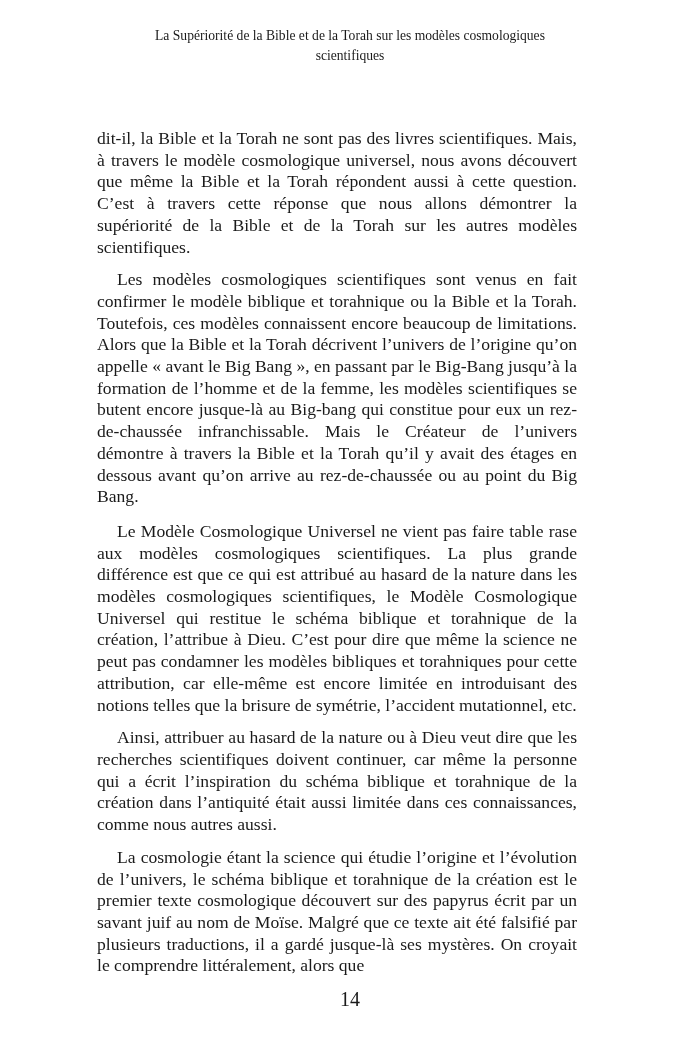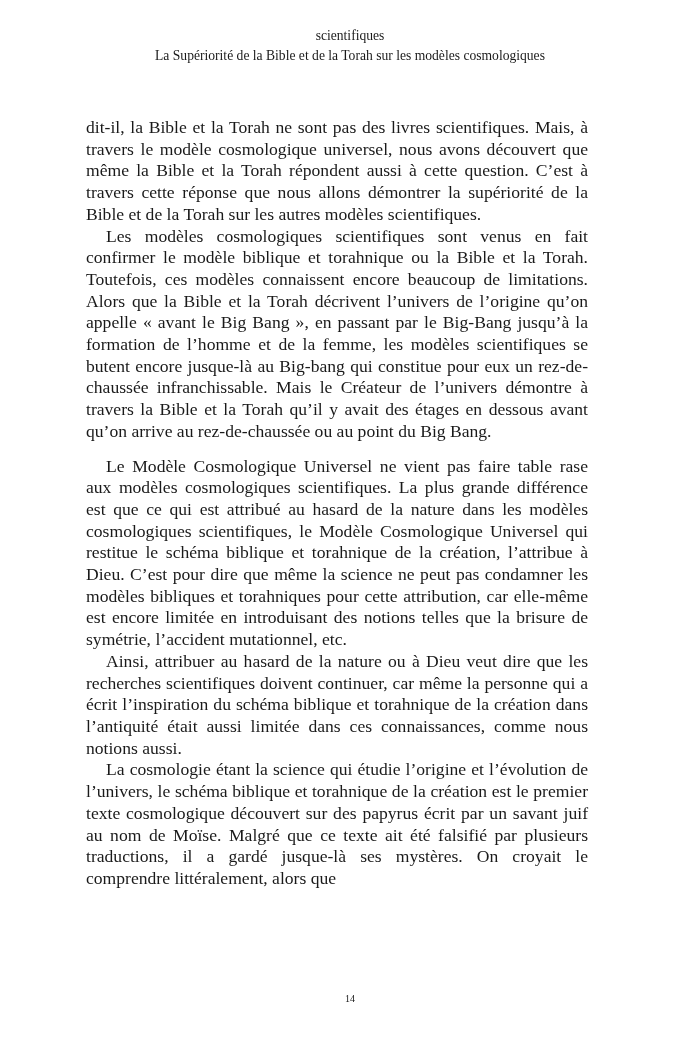--- a/index.html
+++ b/index.html
@@ -28,49 +28,49 @@
     position: absolute;
     left: 86px;
     width: 502px;
     top: 117px;
     font-size: 17.6px;
     line-height: 21.7px;
     text-align: justify;
     hyphens: none;
   }
   .body-text p {
-    margin: 0;
+    margin: 11px;
     text-indent: 0;
   }
   .body-text p.indent {
     text-indent: 20px;
     font-family: Liberation Serif, serif;
   }
   .body-text p.gap-before {
     margin-top: 13px;
   }
   .page-number {
     position: absolute;
     left: 0;
     width: 700px;
     top: 989px;
     text-align: center;
-    font-size: 10px;
+    font-size: 20px;
     line-height: 20px;
   }
 </style>
 </head>
 <body>
 
 <div class="running-header">
+  <div>La Supériorité de la Bible et de la Torah sur les modèles cosmologiques</div>
   <div>scientifiques</div>
-  <div>La Supériorité de la Bible et de la Torah sur les modèles cosmologiques</div>
 </div>
 
 <div class="body-text">
   <p>dit-il, la Bible et la Torah ne sont pas des livres scientifiques. Mais, à travers le modèle cosmologique universel, nous avons découvert que même la Bible et la Torah répondent aussi à cette question. C’est à travers cette réponse que nous allons démontrer la supériorité de la Bible et de la Torah sur les autres modèles scientifiques.</p>
   <p class="indent">Les modèles cosmologiques scientifiques sont venus en fait confirmer le modèle biblique et torahnique ou la Bible et la Torah. Toutefois, ces modèles connaissent encore beaucoup de limitations. Alors que la Bible et la Torah décrivent l’univers de l’origine qu’on appelle « avant le Big Bang », en passant par le Big-Bang jusqu’à la formation de l’homme et de la femme, les modèles scientifiques se butent encore jusque-là au Big-bang qui constitue pour eux un rez-de-chaussée infranchissable. Mais le Créateur de l’univers démontre à travers la Bible et la Torah qu’il y avait des étages en dessous avant qu’on arrive au rez-de-chaussée ou au point du Big Bang.</p>
   <p class="indent gap-before">Le Modèle Cosmologique Universel ne vient pas faire table rase aux modèles cosmologiques scientifiques. La plus grande différence est que ce qui est attribué au hasard de la nature dans les modèles cosmologiques scientifiques, le Modèle Cosmologique Universel qui restitue le schéma biblique et torahnique de la création, l’attribue à Dieu. C’est pour dire que même la science ne peut pas condamner les modèles bibliques et torahniques pour cette attribution, car elle-même est encore limitée en introduisant des notions telles que la brisure de symétrie, l’accident mutationnel, etc.</p>
-  <p class="indent">Ainsi, attribuer au hasard de la nature ou à Dieu veut dire que les recherches scientifiques doivent continuer, car même la personne qui a écrit l’inspiration du schéma biblique et torahnique de la création dans l’antiquité était aussi limitée dans ces connaissances, comme nous notions aussi.</p>
+  <p class="indent">Ainsi, attribuer au hasard de la nature ou à Dieu veut dire que les recherches scientifiques doivent continuer, car même la personne qui a écrit l’inspiration du schéma biblique et torahnique de la création dans l’antiquité était aussi limitée dans ces connaissances, comme nous autres aussi.</p>
   <p class="indent">La cosmologie étant la science qui étudie l’origine et l’évolution de l’univers, le schéma biblique et torahnique de la création est le premier texte cosmologique découvert sur des papyrus écrit par un savant juif au nom de Moïse. Malgré que ce texte ait été falsifié par plusieurs traductions, il a gardé jusque-là ses mystères. On croyait le comprendre littéralement, alors que</p>
 </div>
 
 <div class="page-number">14</div>
 
 </body></html>

